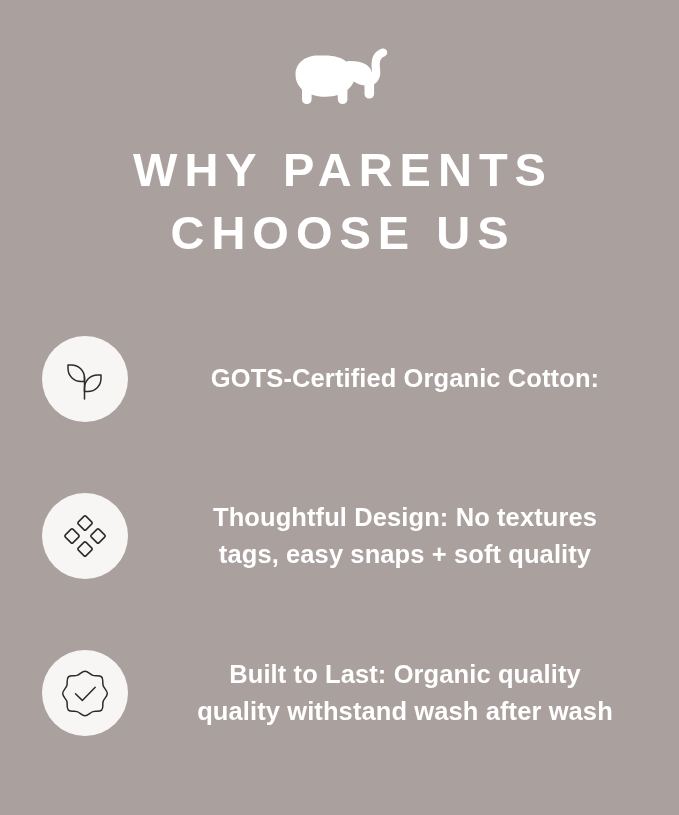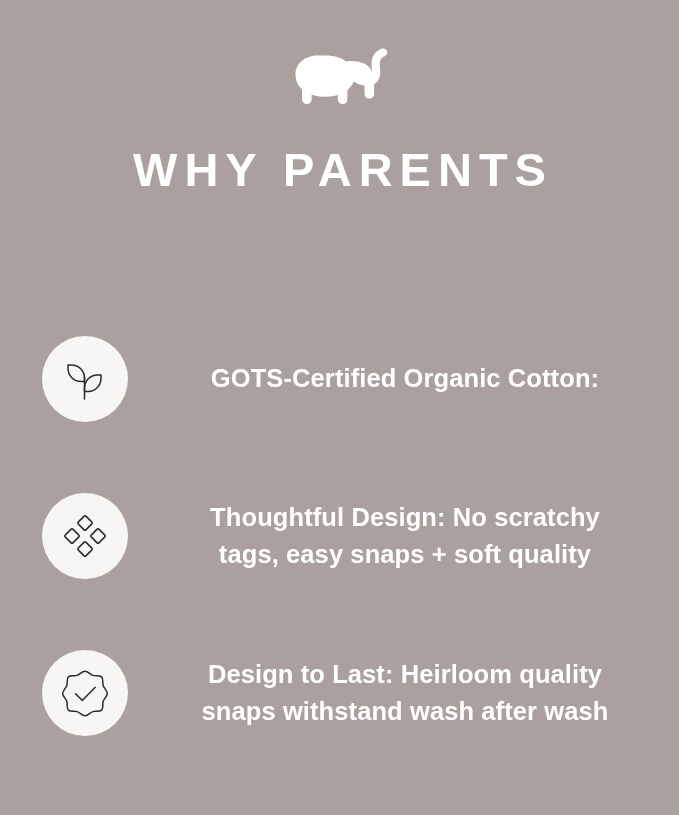--- a/index.html
+++ b/index.html
@@ -137,20 +137,21 @@
           C71.4 30.5 73 32.1 73 34
           C73 35.9 71.4 37.5 69.5 37.5
           C67.6 37.5 66 35.9 66 34
           C66 32.1 67.6 30.5 69.5 30.5 Z" opacity="0"></path>
       </svg>
     </span>
   </div>
 
   <div class="heading">
     <span class="line">WHY PARENTS</span>
+    <span class="line">CHOOSE US</span>
   </div>
 
   <div class="features">
 
     <div class="feature-row">
       <div class="icon-badge">
         <span>
           <svg width="46" height="46" viewBox="0 0 46 46" aria-hidden="true">
             <g fill="none" stroke="#2b2b2b" stroke-width="1.5" stroke-linecap="round" stroke-linejoin="round">
               <path d="M22.5 43 L22.5 21"></path>
@@ -172,21 +173,21 @@
             <g fill="none" stroke="#2b2b2b" stroke-width="1.6" stroke-linejoin="round">
               <rect x="17.5" y="4.5" width="11" height="11" rx="1.6" transform="rotate(45 23 10)"></rect>
               <rect x="4.5" y="17.5" width="11" height="11" rx="1.6" transform="rotate(45 10 23)"></rect>
               <rect x="30.5" y="17.5" width="11" height="11" rx="1.6" transform="rotate(45 36 23)"></rect>
               <rect x="17.5" y="30.5" width="11" height="11" rx="1.6" transform="rotate(45 23 36)"></rect>
             </g>
           </svg>
         </span>
       </div>
       <div class="feature-text">
-        <span class="tline">Thoughtful Design: No scratchy</span>
+        <span class="tline">Thoughtful Design: No textures</span>
         <span class="tline">tags, easy snaps + soft quality</span>
       </div>
     </div>
 
     <div class="feature-row">
       <div class="icon-badge">
         <span>
           <svg width="50" height="50" viewBox="0 0 50 50" aria-hidden="true">
             <g fill="none" stroke="#2b2b2b" stroke-width="1.5" stroke-linecap="round" stroke-linejoin="round">
               <path d="M25 3.2
@@ -205,19 +206,19 @@
                 C2.7 22.5 6.1 20.3 6.9 17.5
                 C7.7 14.6 6.2 11.1 8.4 8.9
                 C10.6 6.7 14.1 8.2 17.0 7.4
                 C19.8 6.6 22.0 3.2 25 3.2 Z"></path>
               <path d="M15.5 25.8 L22.3 32.4 L35.2 19.2"></path>
             </g>
           </svg>
         </span>
       </div>
       <div class="feature-text">
-        <span class="tline">Design to Last: Heirloom quality</span>
-        <span class="tline">snaps withstand wash after wash</span>
+        <span class="tline">Built to Last: Organic quality</span>
+        <span class="tline">quality withstand wash after wash</span>
       </div>
     </div>
 
   </div>
 </div>
 
 </body></html>

